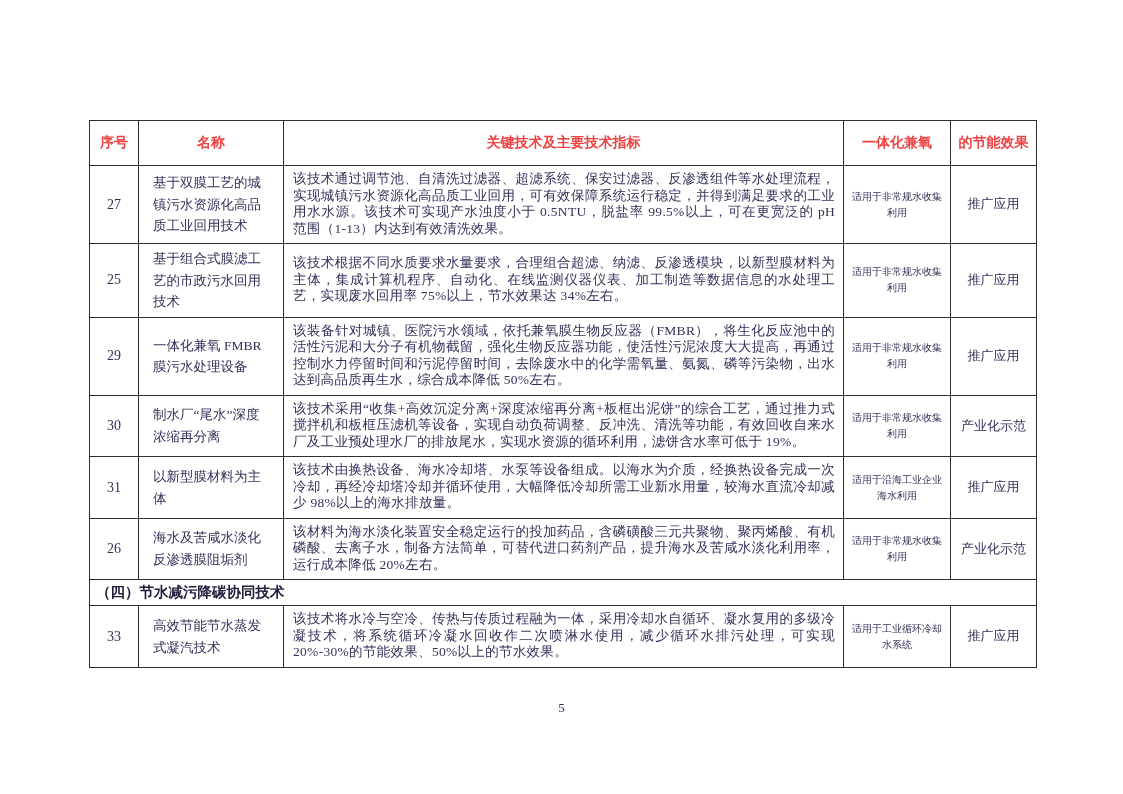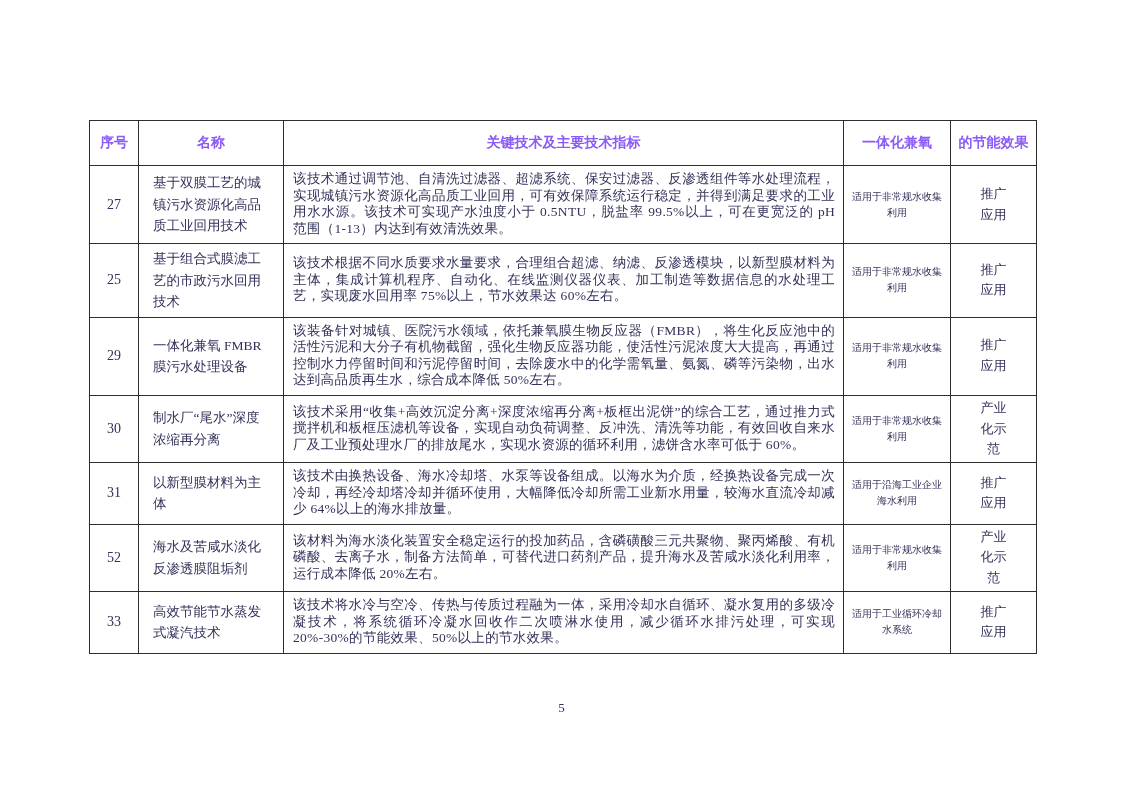--- a/index.html
+++ b/index.html
@@ -25,21 +25,21 @@
   .doc-table th, .doc-table td {
     border: 1.5px solid #2e2e2e;
     vertical-align: middle;
     box-sizing: border-box;
   }
   .doc-table th {
     font-size: 14px;
     font-weight: bold;
     text-align: center;
     padding: 13px 2px;
-    color: #8b5cf6;
+    color: #ef4444;
   }
   .c-no {
     text-align: center;
     font-size: 14px;
     padding: 2px;
   }
   .c-name {
     text-align: left;
     font-size: 13.5px;
     line-height: 1.6;
@@ -56,21 +56,21 @@
   .c-scope {
     text-align: center;
     font-size: 10px;
     line-height: 1.6;
     padding: 2px 8px;
   }
   .c-stage {
     text-align: center;
     font-size: 13px;
     line-height: 1.6;
-    padding: 2px 28px;
+    padding: 2px 10px;
   }
   .section-cell {
     font-size: 14.5px;
     font-weight: bold;
     text-align: left;
     padding: 3px 6px;
     color: #20203d;
   }
   .page-footer {
     position: absolute;
@@ -106,51 +106,54 @@
     <tr>
       <td class="c-no">27</td>
       <td class="c-name">基于双膜工艺的城镇污水资源化高品质工业回用技术</td>
       <td class="c-tech">该技术通过调节池、自清洗过滤器、超滤系统、保安过滤器、反渗透组件等水处理流程，实现城镇污水资源化高品质工业回用，可有效保障系统运行稳定，并得到满足要求的工业用水水源。该技术可实现产水浊度小于 0.5NTU，脱盐率 99.5%以上，可在更宽泛的 pH 范围（1-13）内达到有效清洗效果。</td>
       <td class="c-scope">适用于非常规水收集利用</td>
       <td class="c-stage">推广应用</td>
     </tr>
     <tr>
       <td class="c-no">25</td>
       <td class="c-name">基于组合式膜滤工艺的市政污水回用技术</td>
-      <td class="c-tech">该技术根据不同水质要求水量要求，合理组合超滤、纳滤、反渗透模块，以新型膜材料为主体，集成计算机程序、自动化、在线监测仪器仪表、加工制造等数据信息的水处理工艺，实现废水回用率 75%以上，节水效果达 60%左右。</td>
+      <td class="c-tech">该技术根据不同水质要求水量要求，合理组合超滤、纳滤、反渗透模块，以新型膜材料为主体，集成计算机程序、自动化、在线监测仪器仪表、加工制造等数据信息的水处理工艺，实现废水回用率 75%以上，节水效果达 34%左右。</td>
       <td class="c-scope">适用于非常规水收集利用</td>
       <td class="c-stage">推广应用</td>
     </tr>
     <tr>
       <td class="c-no">29</td>
       <td class="c-name">一体化兼氧 FMBR 膜污水处理设备</td>
       <td class="c-tech">该装备针对城镇、医院污水领域，依托兼氧膜生物反应器（FMBR），将生化反应池中的活性污泥和大分子有机物截留，强化生物反应器功能，使活性污泥浓度大大提高，再通过控制水力停留时间和污泥停留时间，去除废水中的化学需氧量、氨氮、磷等污染物，出水达到高品质再生水，综合成本降低 50%左右。</td>
       <td class="c-scope">适用于非常规水收集利用</td>
       <td class="c-stage">推广应用</td>
     </tr>
     <tr>
       <td class="c-no">30</td>
       <td class="c-name">制水厂“尾水”深度浓缩再分离</td>
-      <td class="c-tech">该技术采用“收集+高效沉淀分离+深度浓缩再分离+板框出泥饼”的综合工艺，通过推力式搅拌机和板框压滤机等设备，实现自动负荷调整、反冲洗、清洗等功能，有效回收自来水厂及工业预处理水厂的排放尾水，实现水资源的循环利用，滤饼含水率可低于 60%。</td>
+      <td class="c-tech">该技术采用“收集+高效沉淀分离+深度浓缩再分离+板框出泥饼”的综合工艺，通过推力式搅拌机和板框压滤机等设备，实现自动负荷调整、反冲洗、清洗等功能，有效回收自来水厂及工业预处理水厂的排放尾水，实现水资源的循环利用，滤饼含水率可低于 19%。</td>
       <td class="c-scope">适用于非常规水收集利用</td>
       <td class="c-stage">产业化示范</td>
     </tr>
     <tr>
       <td class="c-no">31</td>
       <td class="c-name">以新型膜材料为主体</td>
-      <td class="c-tech">该技术由换热设备、海水冷却塔、水泵等设备组成。以海水为介质，经换热设备完成一次冷却，再经冷却塔冷却并循环使用，大幅降低冷却所需工业新水用量，较海水直流冷却减少 64%以上的海水排放量。</td>
+      <td class="c-tech">该技术由换热设备、海水冷却塔、水泵等设备组成。以海水为介质，经换热设备完成一次冷却，再经冷却塔冷却并循环使用，大幅降低冷却所需工业新水用量，较海水直流冷却减少 98%以上的海水排放量。</td>
       <td class="c-scope">适用于沿海工业企业海水利用</td>
       <td class="c-stage">推广应用</td>
     </tr>
     <tr>
-      <td class="c-no">52</td>
+      <td class="c-no">26</td>
       <td class="c-name">海水及苦咸水淡化反渗透膜阻垢剂</td>
       <td class="c-tech">该材料为海水淡化装置安全稳定运行的投加药品，含磷磺酸三元共聚物、聚丙烯酸、有机磷酸、去离子水，制备方法简单，可替代进口药剂产品，提升海水及苦咸水淡化利用率，运行成本降低 20%左右。</td>
       <td class="c-scope">适用于非常规水收集利用</td>
       <td class="c-stage">产业化示范</td>
+    </tr>
+    <tr>
+      <td class="section-cell" colspan="5">（四）节水减污降碳协同技术</td>
     </tr>
     <tr>
       <td class="c-no">33</td>
       <td class="c-name">高效节能节水蒸发式凝汽技术</td>
       <td class="c-tech">该技术将水冷与空冷、传热与传质过程融为一体，采用冷却水自循环、凝水复用的多级冷凝技术，将系统循环冷凝水回收作二次喷淋水使用，减少循环水排污处理，可实现 20%-30%的节能效果、50%以上的节水效果。</td>
       <td class="c-scope">适用于工业循环冷却水系统</td>
       <td class="c-stage">推广应用</td>
     </tr>
   </tbody>
 </table>

